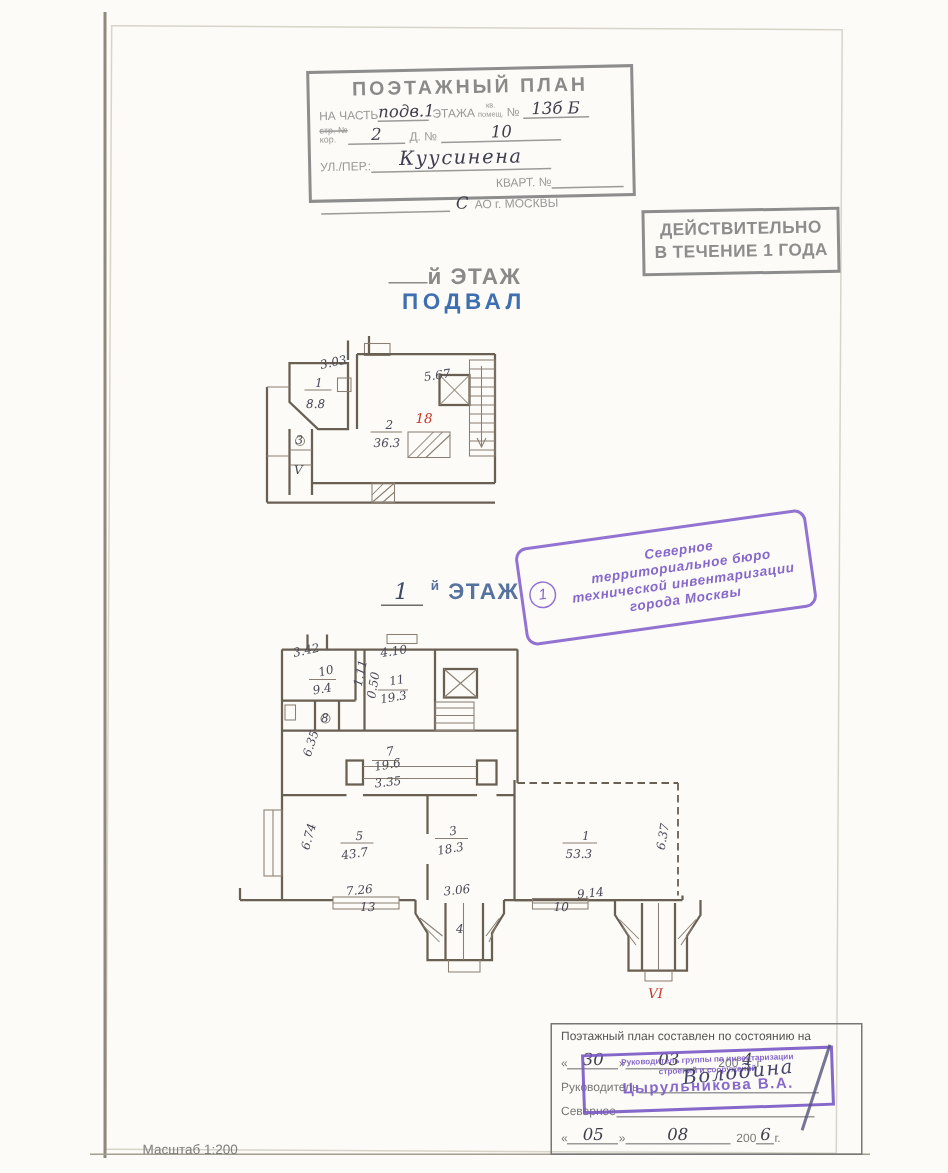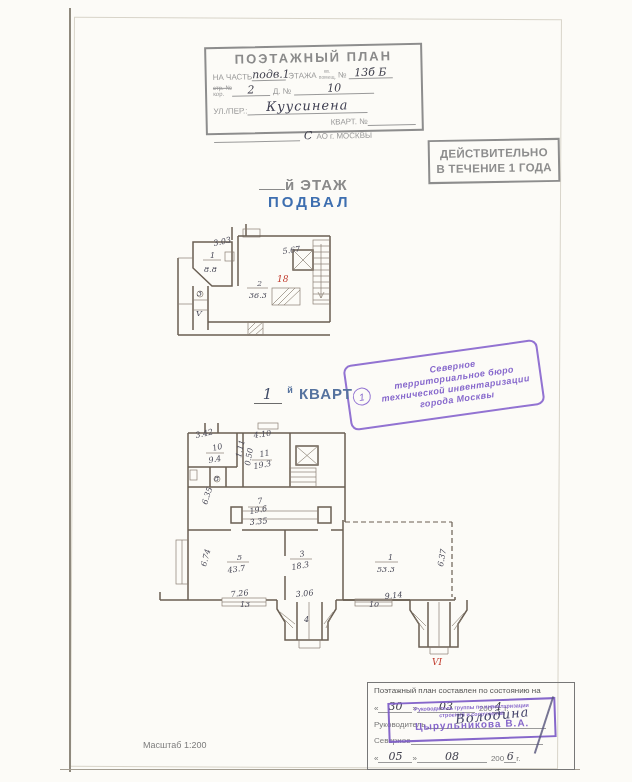--- a/index.html
+++ b/index.html
@@ -76,21 +76,21 @@
     text-align:center;box-sizing:border-box;padding-top:2px;opacity:.9;
   }
   .foot-stamp .s1{font-size:5.5px;font-weight:bold;line-height:1.2;}
   .foot-stamp .name{font-size:10px;font-weight:bold;letter-spacing:1px;margin-top:2px;}
   .signature{
     left:455px;top:708px;font-family:"DejaVu Serif",serif;font-style:italic;
     color:#44436a;font-size:13px;transform:rotate(-6deg);letter-spacing:1px;
   }
   .slash{left:543px;top:695px;width:2px;height:60px;background:#55547a;transform:rotate(18deg);opacity:.8;}
 
-  .scale-label{left:95px;top:740px;font-size:9px;color:#7d7d7d;margin-left:48px;}
+  .scale-label{left:95px;top:761px;font-size:9px;color:#7d7d7d;}
 
   
   svg.plan{left:0;top:0;pointer-events:none;}
   .w{stroke:#6a5f53;stroke-width:1.5;fill:none;}
   .t{stroke:#8a7f72;stroke-width:.7;fill:none;}
   .dash{stroke:#6a5f53;stroke-width:1.2;fill:none;stroke-dasharray:5 3;}
   .plan-label{
     font-family:"DejaVu Serif",serif;font-style:italic;font-size:8px;fill:#4a4a58;
   }
   .plan-label.red{fill:#c0392b;font-size:9px;}
@@ -156,21 +156,21 @@
     <div>территориальное бюро</div>
     <div>технической инвентаризации</div>
     <div>города Москвы</div>
   </div>
 </div>
 
 <div class="abs noi" style="left:254px;top:385px;">
   <span class="floor1-head">
     <span class="floor1-num">1</span>
     <span class="sup">й</span>
-    <span>КВАРТ</span>
+    <span>ЭТАЖ</span>
   </span>
 </div>
 
 <svg class="abs plan" width="632" height="782" viewBox="0 0 632 782">
 
   <g>
     <path class="w" d="M232,227 V240 M246,224 V236"></path>
     <rect class="t" x="243" y="229" width="17" height="8"></rect>
     <path class="w" d="M193,242 H232 V286 H212 L193,268 Z"></path>
     <rect class="t" x="225" y="252" width="9" height="9"></rect>

